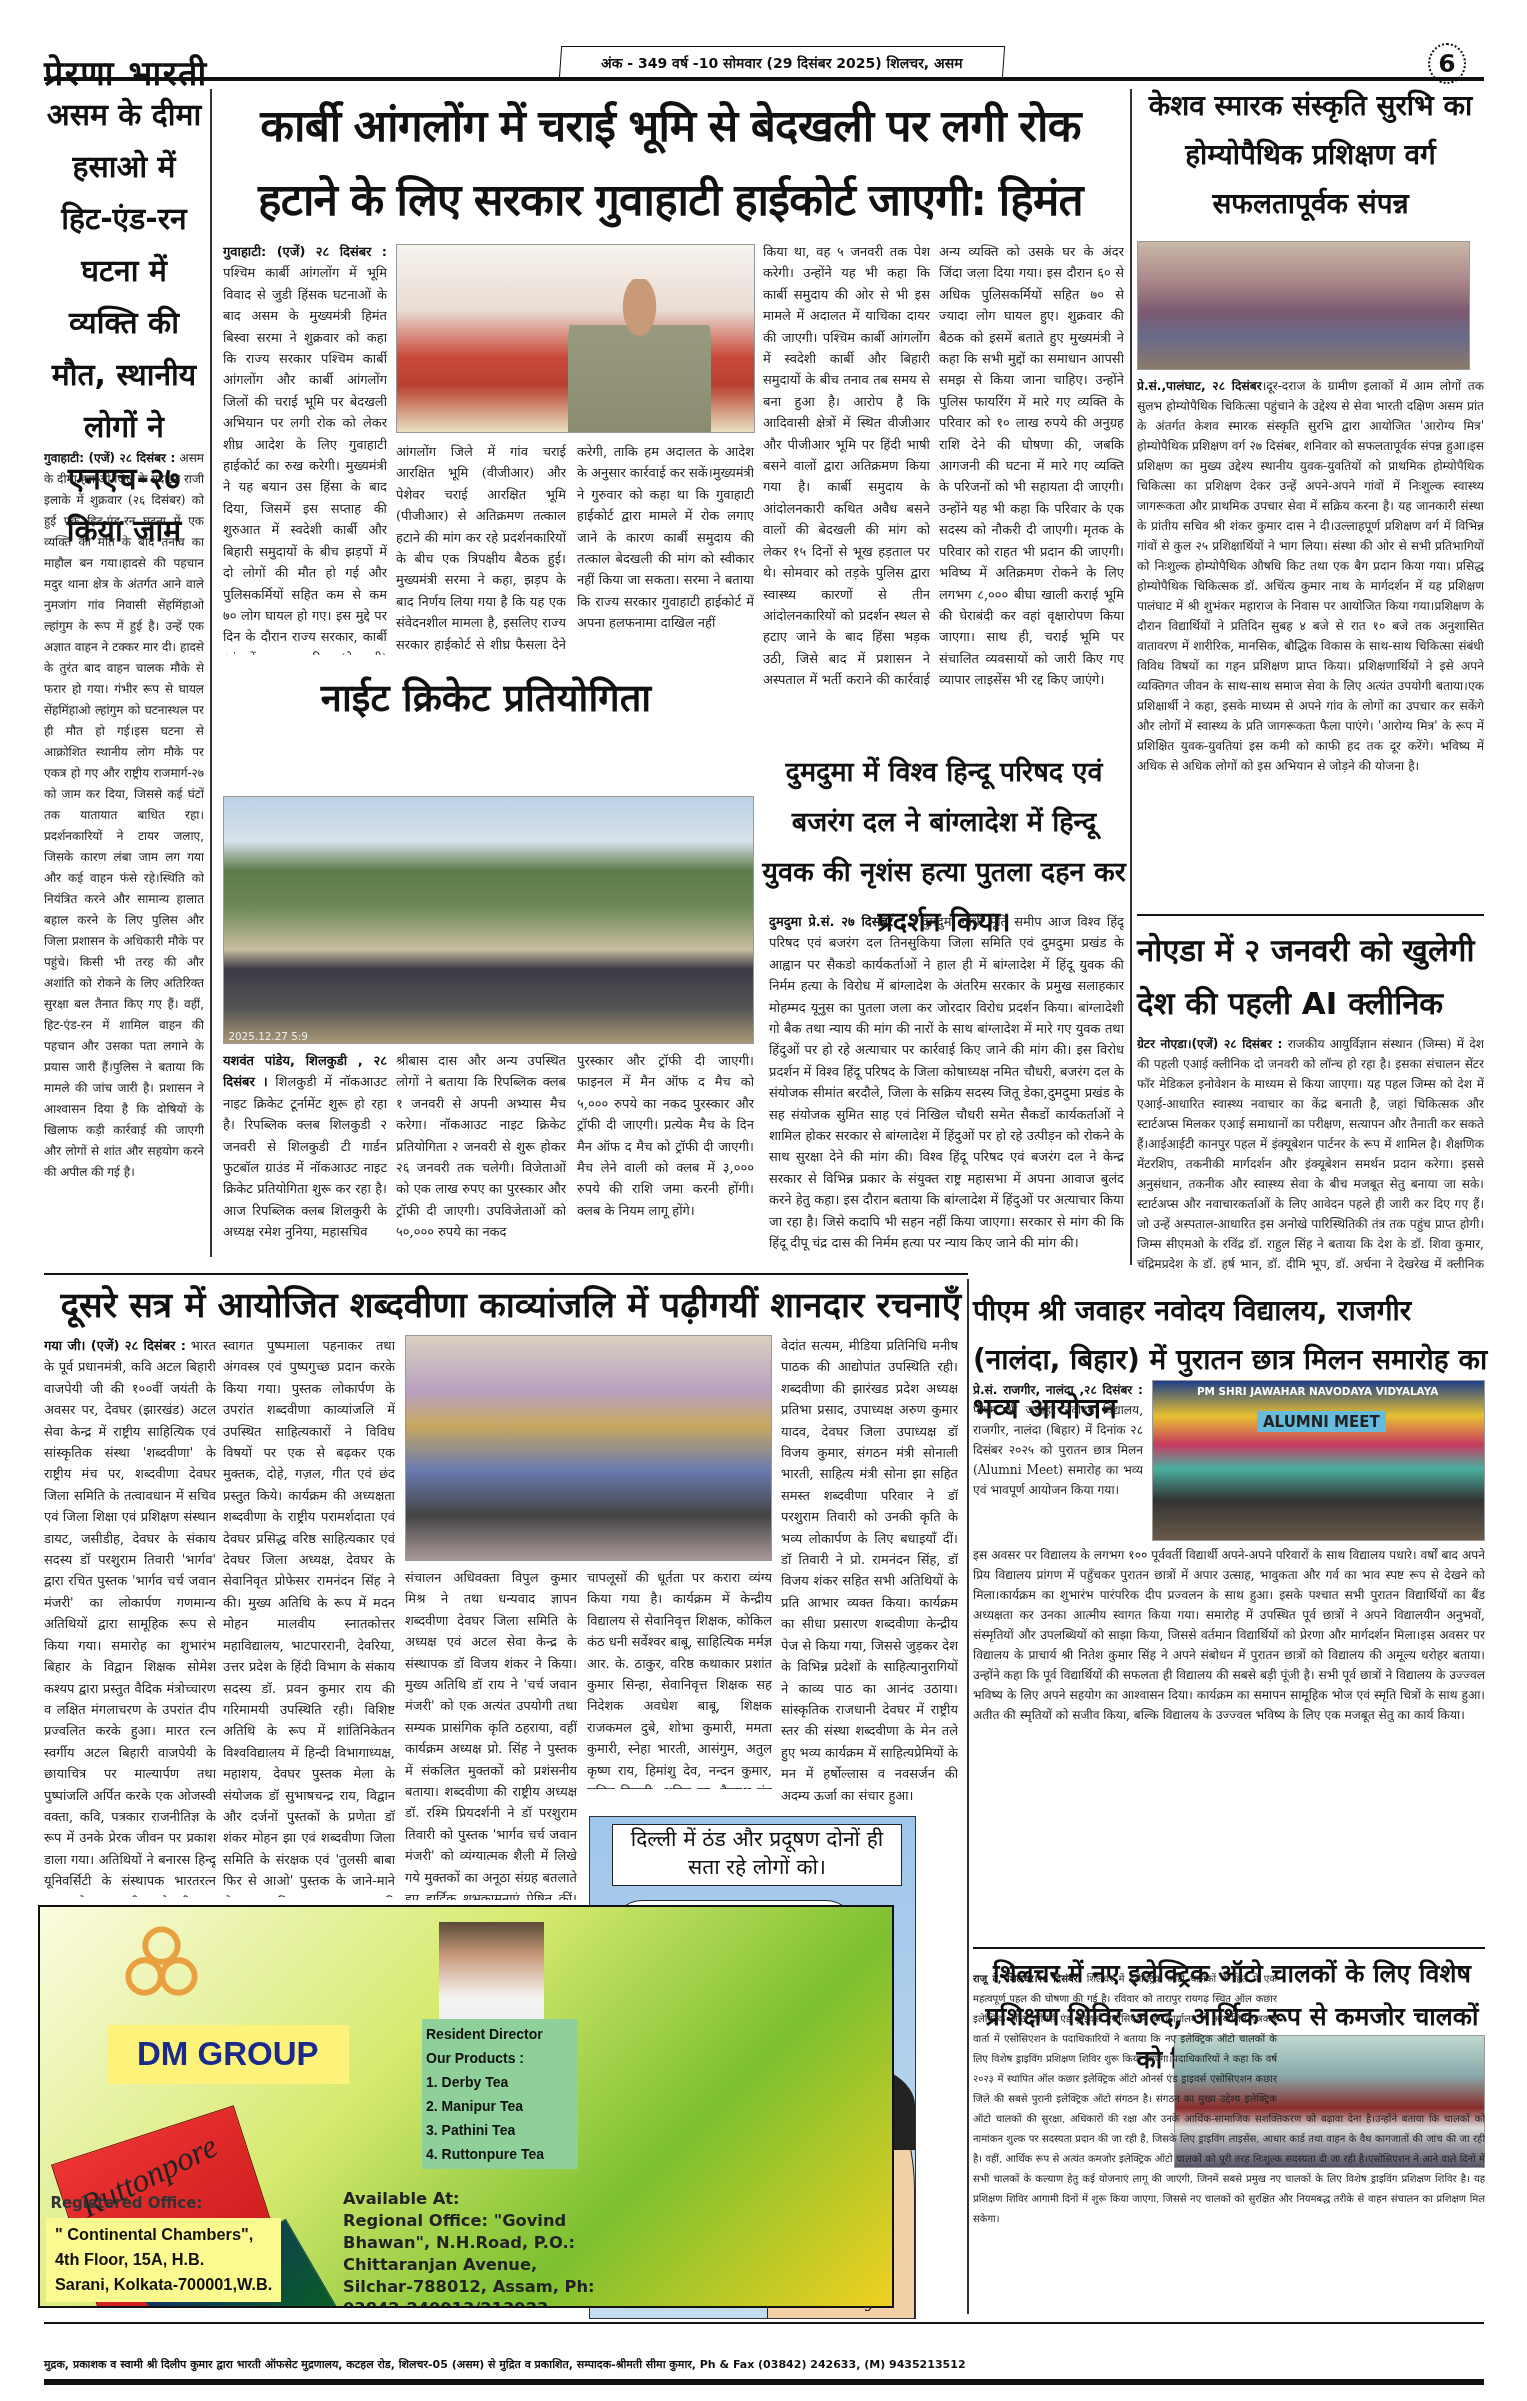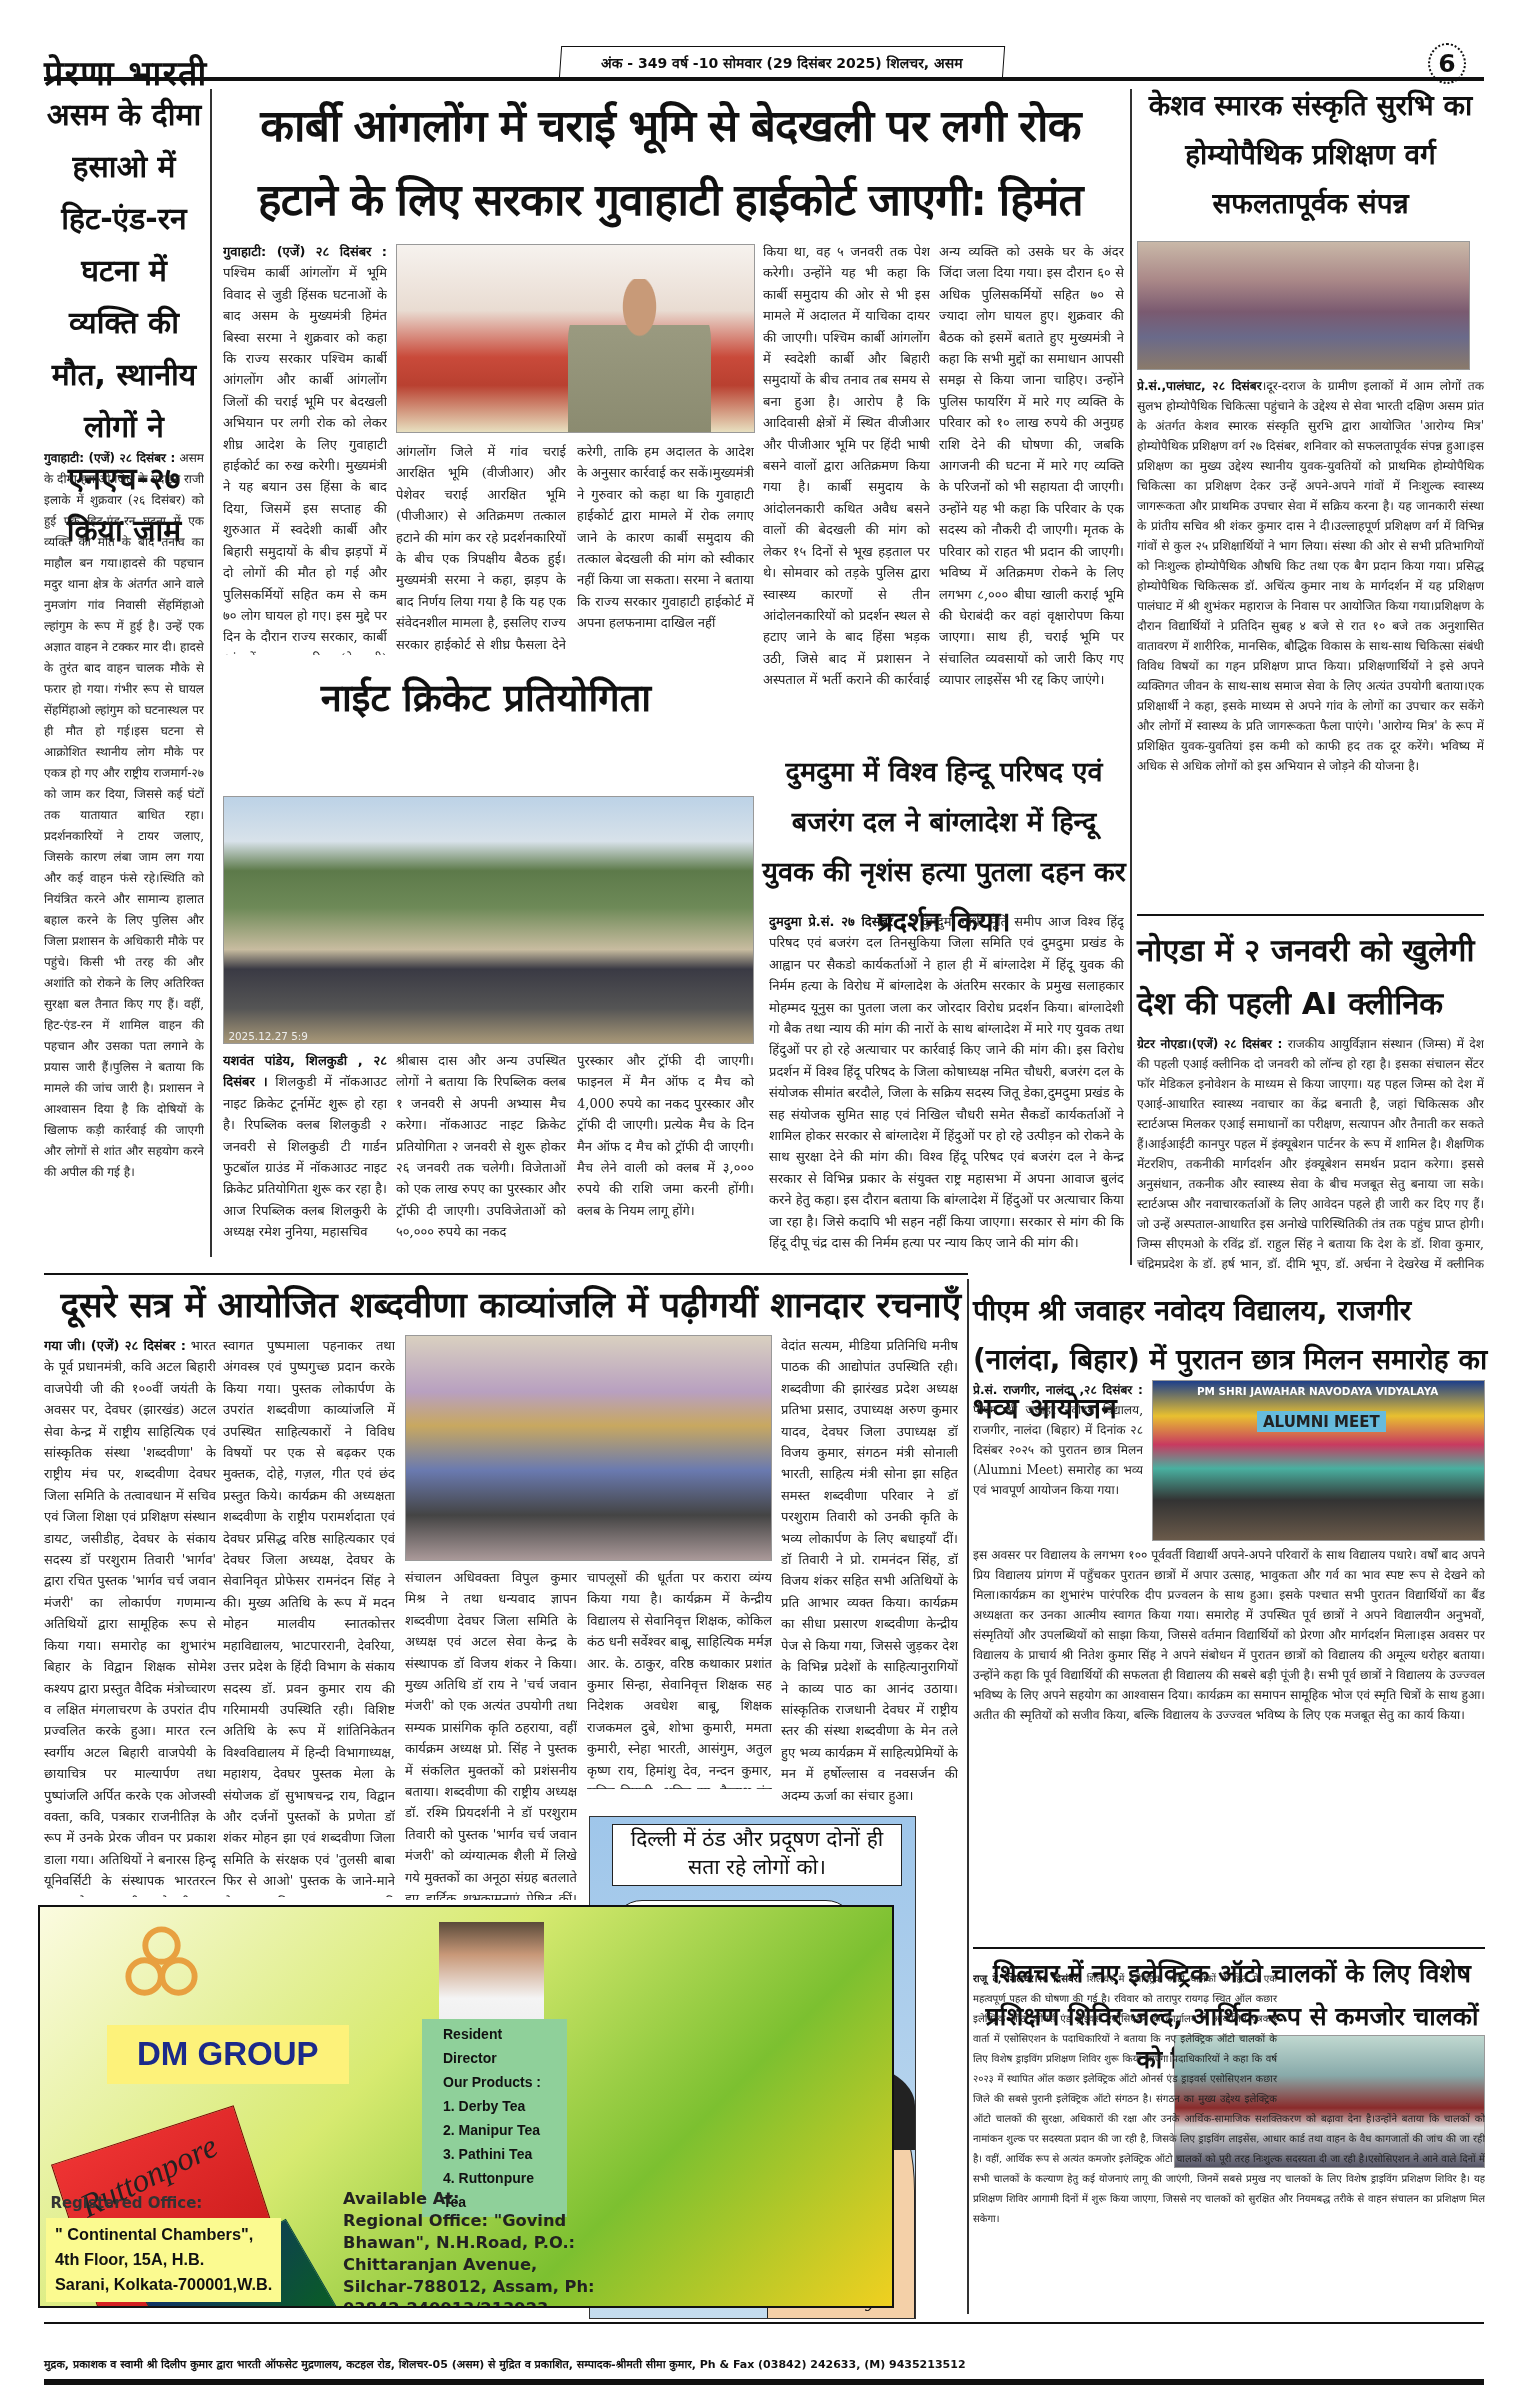--- a/index.html
+++ b/index.html
@@ -77,21 +77,21 @@
   <div>नाईट क्रिकेट प्रतियोगिता</div>
 </div>
 <div class="photo ph-cricket" style="left:223px;top:796px;width:531px;height:248px">
   <span class="abs" style="left:4.4px;bottom:1.5px;color:#eee;font-size:10.4px;font-weight:normal">2025.12.27 5:9</span>
 </div>
 <div class="abs body" style="left:223px;top:1050px;width:164px;height:214px">
   <b>यशवंत पांडेय, शिलकुडी , २८ दिसंबर ।</b>
   <span>शिलकुडी में नॉकआउट नाइट क्रिकेट टूर्नामेंट शुरू हो रहा है। रिपब्लिक क्लब शिलकुडी २ जनवरी से शिलकुडी टी गार्डन फुटबॉल ग्राउंड में नॉकआउट नाइट क्रिकेट प्रतियोगिता शुरू कर रहा है। आज रिपब्लिक क्लब शिलकुरी के अध्यक्ष रमेश नुनिया, महासचिव</span>
 </div>
 <div class="abs body" style="left:396px;top:1050px;width:170px;height:214px">श्रीबास दास और अन्य उपस्थित लोगों ने बताया कि रिपब्लिक क्लब १ जनवरी से अपनी अभ्यास मैच करेगा। नॉकआउट नाइट क्रिकेट प्रतियोगिता २ जनवरी से शुरू होकर २६ जनवरी तक चलेगी। विजेताओं को एक लाख रुपए का पुरस्कार और ट्रॉफी दी जाएगी। उपविजेताओं को ५०,००० रुपये का नकद</div>
-<div class="abs body" style="left:577px;top:1050px;width:177px;height:214px">पुरस्कार और ट्रॉफी दी जाएगी। फाइनल में मैन ऑफ द मैच को 4,000 रुपये का नकद पुरस्कार और ट्रॉफी दी जाएगी। प्रत्येक मैच के दिन मैन ऑफ द मैच को ट्रॉफी दी जाएगी। मैच लेने वाली को क्लब में ३,००० रुपये की राशि जमा करनी होंगी। क्लब के नियम लागू होंगे।</div>
+<div class="abs body" style="left:577px;top:1050px;width:177px;height:214px">पुरस्कार और ट्रॉफी दी जाएगी। फाइनल में मैन ऑफ द मैच को ५,००० रुपये का नकद पुरस्कार और ट्रॉफी दी जाएगी। प्रत्येक मैच के दिन मैन ऑफ द मैच को ट्रॉफी दी जाएगी। मैच लेने वाली को क्लब में ३,००० रुपये की राशि जमा करनी होंगी। क्लब के नियम लागू होंगे।</div>
 
 <div class="abs hl" style="left:762px;top:747px;width:364px;font-size:27px;line-height:50px">दुमदुमा में विश्व हिन्दू परिषद एवं बजरंग दल ने बांग्लादेश में हिन्दू युवक की नृशंस हत्या पुतला दहन कर प्रदर्शन किया।</div>
 <div class="abs body" style="left:769px;top:911px;width:355px;height:355px">
   <b>दुमदुमा प्रे.सं. २७ दिसंबर :</b>
   <span>: दुमदुमा गांधी मूर्ति समीप आज विश्व हिंदू परिषद एवं बजरंग दल तिनसुकिया जिला समिति एवं दुमदुमा प्रखंड के आह्वान पर सैकडो कार्यकर्ताओं ने हाल ही में बांग्लादेश में हिंदू युवक की निर्मम हत्या के विरोध में बांग्लादेश के अंतरिम सरकार के प्रमुख सलाहकार मोहम्मद यूनुस का पुतला जला कर जोरदार विरोध प्रदर्शन किया। बांग्लादेशी गो बैक तथा न्याय की मांग की नारों के साथ बांग्लादेश में मारे गए युवक तथा हिंदुओं पर हो रहे अत्याचार पर कार्रवाई किए जाने की मांग की। इस विरोध प्रदर्शन में विश्व हिंदू परिषद के जिला कोषाध्यक्ष नमित चौधरी, बजरंग दल के संयोजक सीमांत बरदौले, जिला के सक्रिय सदस्य जितू डेका,दुमदुमा प्रखंड के सह संयोजक सुमित साह एवं निखिल चौधरी समेत सैकडों कार्यकर्ताओं ने शामिल होकर सरकार से बांग्लादेश में हिंदुओं पर हो रहे उत्पीड़न को रोकने के साथ सुरक्षा देने की मांग की। विश्व हिंदू परिषद एवं बजरंग दल ने केन्द्र सरकार से विभिन्न प्रकार के संयुक्त राष्ट्र महासभा में अपना आवाज बुलंद करने हेतु कहा। इस दौरान बताया कि बांग्लादेश में हिंदुओं पर अत्याचार किया जा रहा है। जिसे कदापि भी सहन नहीं किया जाएगा। सरकार से मांग की कि हिंदू दीपू चंद्र दास की निर्मम हत्या पर न्याय किए जाने की मांग की।</span>
 </div>
 
 <div class="vrule" style="left:1130px;top:89px;height:1176px"></div>
 
 <div class="abs hl" style="left:1137px;top:81px;width:347px;font-size:28px;line-height:49px">केशव स्मारक संस्कृति सुरभि का होम्योपैथिक प्रशिक्षण वर्ग सफलतापूर्वक संपन्न</div>
@@ -161,21 +161,21 @@
     <circle cx="78" cy="74" r="22" fill="none" stroke="#e8a040" stroke-width="8"></circle>
   </svg>
   <div class="ad-dm">DM GROUP</div>
   <div class="ad-pack">
       <span class="ad-pack-label">Ruttonpore</span>
     </div>
   <div class="ad-pack2"></div>
 
   <div class="ad-photo" style="left:399px"></div>
 
-  <div class="abs" style="left:382px;top:112px;width:145px;padding:3px 21px;background:#8fd09a;font-family:'Liberation Sans',sans-serif;font-weight:bold;font-size:14px;line-height:24px;color:#111">
+  <div class="abs" style="left:382px;top:112px;width:156px;padding:3px 4px;background:#8fd09a;font-family:'Liberation Sans',sans-serif;font-weight:bold;font-size:14px;line-height:24px;color:#111">
     <div>Resident Director</div>
     <div>Our Products :</div>
     <div>1. Derby Tea</div>
     <div>2. Manipur Tea</div>
     <div>3. Pathini Tea</div>
     <div>4. Ruttonpure Tea</div>
   </div>
   <div class="ad-reg-h">Registered Office:</div>
   <div class="ad-reg">
     <div>" Continental Chambers",</div>

